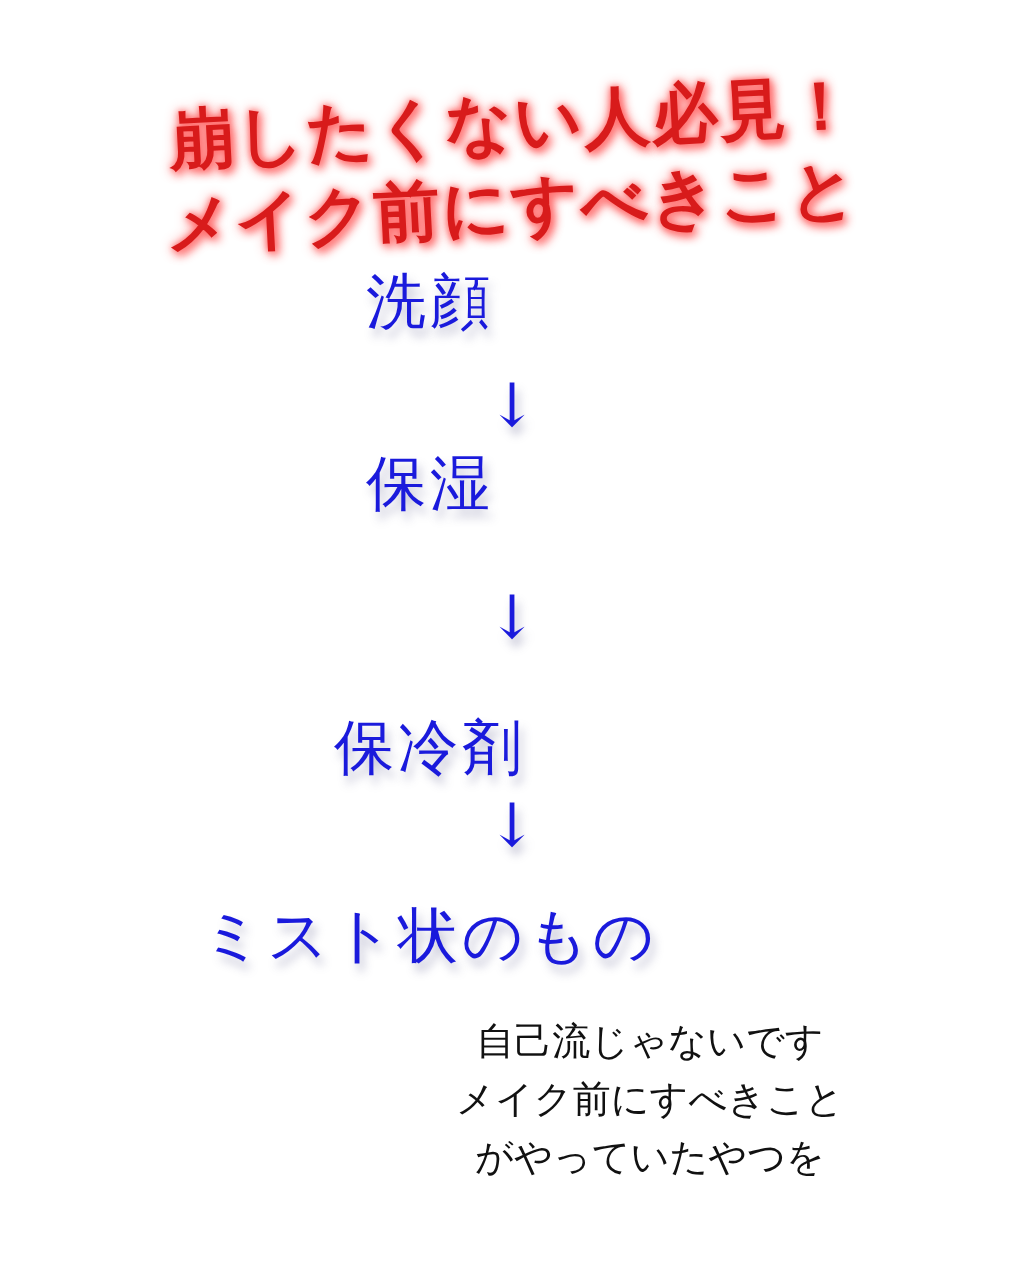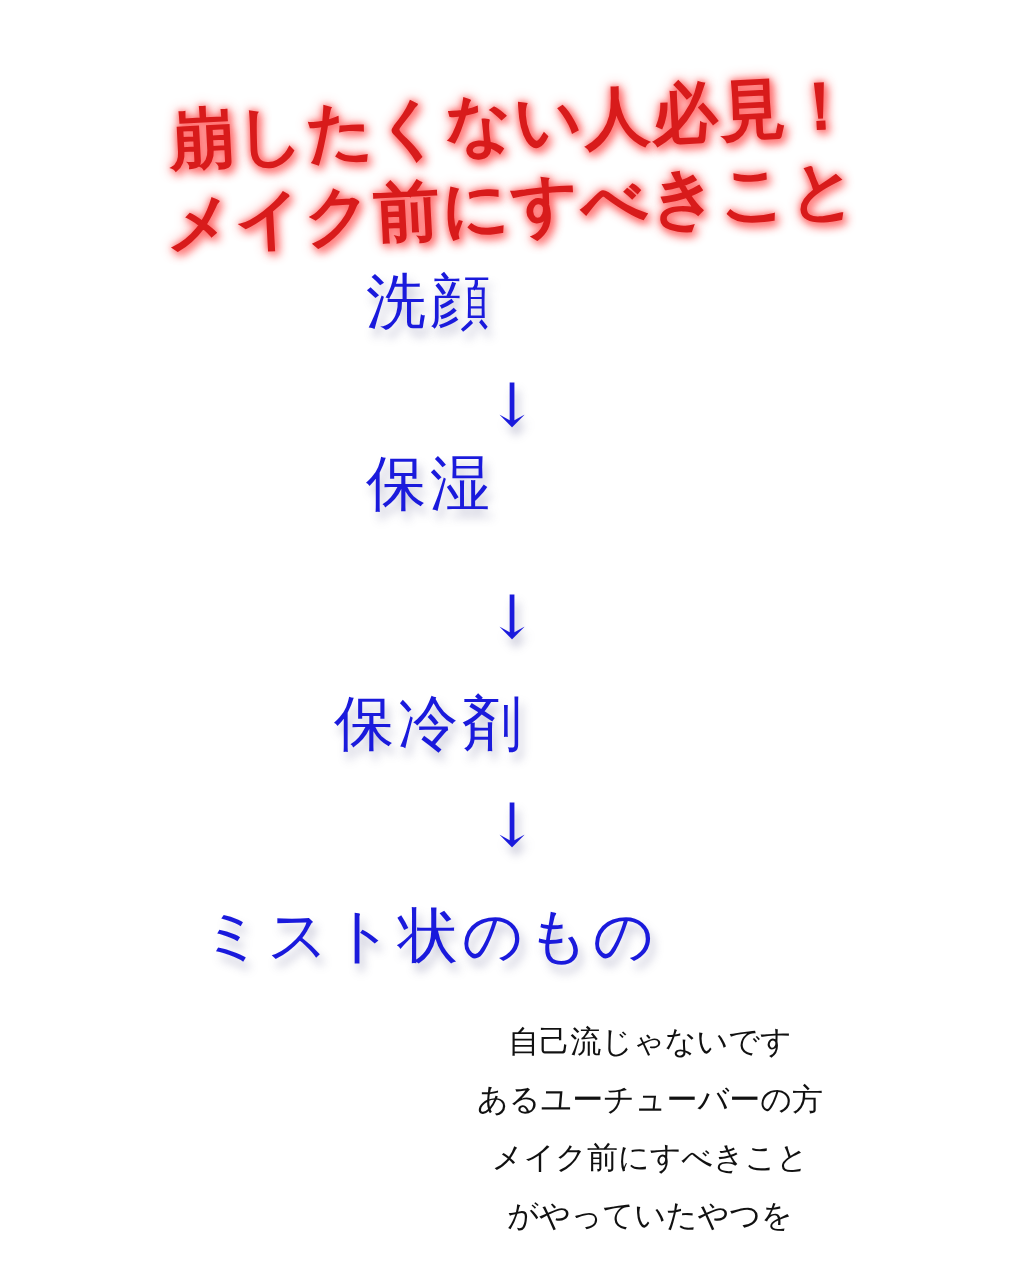--- a/index.html
+++ b/index.html
@@ -9,38 +9,37 @@
                   color: #d81b1b; font-weight: bold; font-size: 66px; letter-spacing: 2px;
                   text-shadow: 0 0 6px #ff6b6b, 0 0 14px #ff8a8a, 3px 4px 10px #ff5050; white-space: nowrap; }
     .title-1 { top: 78px; transform: rotate(-3deg); }
     .title-2 { top: 162px; transform: rotate(-3deg); }
     .step { position: absolute; left: 0; width: 860px; text-align: center;
             color: #1a1adc; font-size: 60px; letter-spacing: 4px;
             text-shadow: 4px 8px 10px rgba(120,120,160,0.45); white-space: nowrap; }
     .arrow { position: absolute; left: 0; width: 1024px; text-align: center;
              color: #1a1adc; font-size: 60px; text-shadow: 4px 8px 10px rgba(120,120,160,0.45); }
     .note { position: absolute; left: 450px; width: 400px; top: 1012px; text-align: center;
-            color: #111; font-size: 31px; line-height: 58px; }
+            color: #111; font-size: 38px; line-height: 58px; }
   </style>
 </head>
 <body>
 
 <div>
   <div class="title-line title-1">崩したくない人必見！</div>
   <div class="title-line title-2">メイク前にすべきこと</div>
 </div>
 
 <div>
   <div class="step" style="top:262px">洗顔</div>
   <div class="arrow" style="top:370px">↓</div>
   <div class="step" style="top:444px">保湿</div>
   <div class="arrow" style="top:582px">↓</div>
-  <div class="step" style="top:684px">保冷剤</div>
+  <div class="step" style="top:708px">保冷剤</div>
   <div class="arrow" style="top:790px">↓</div>
   <div class="step" style="top:896px">ミスト状のもの</div>
 </div>
 
 <div class="note">
   <div>自己流じゃないです</div>
-  <div>あるユーチューバーの方</div>
   <div>メイク前にすべきこと</div>
   <div>がやっていたやつを</div>
 </div>
 
 </body></html>

